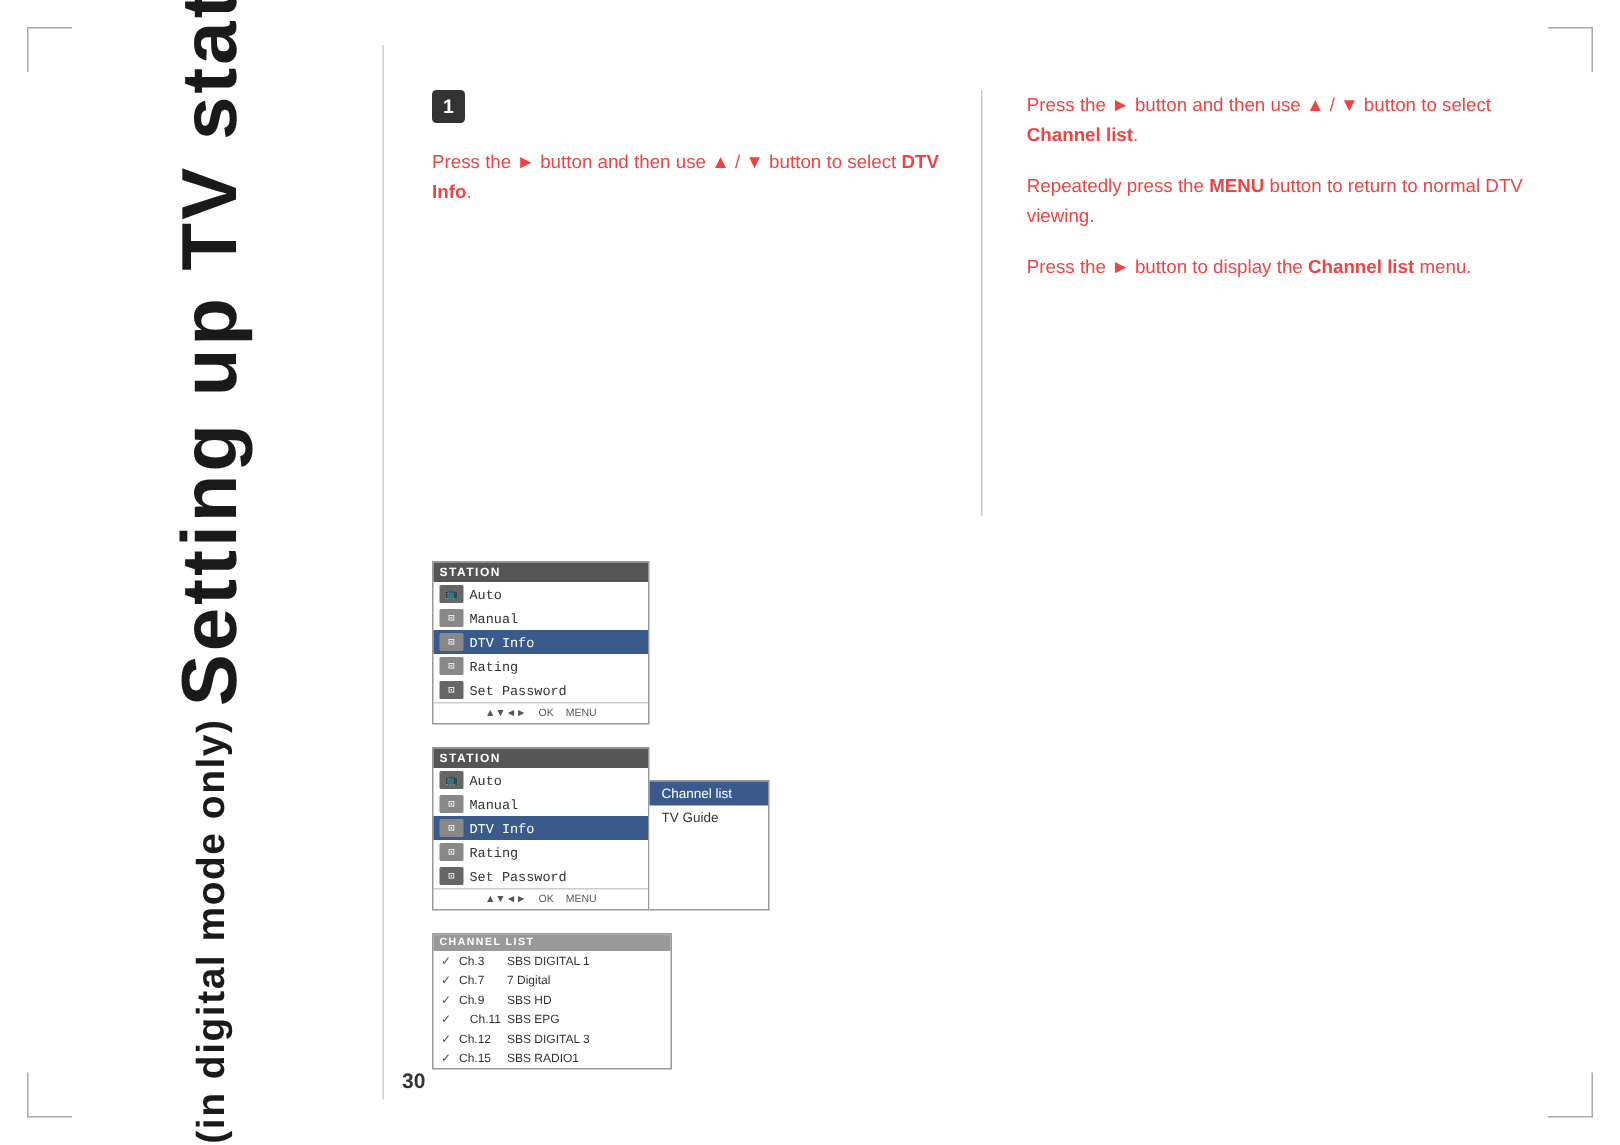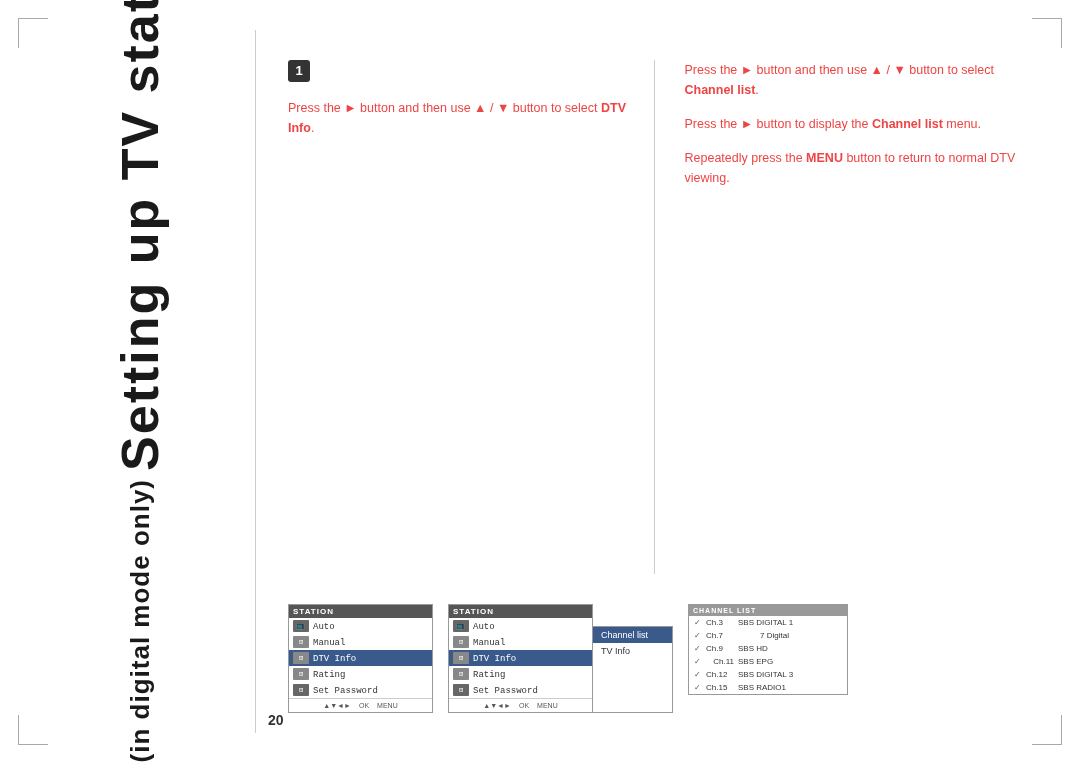--- a/index.html
+++ b/index.html
@@ -126,20 +126,21 @@
       margin-bottom: 14px;
     }
 
     .instruction-text strong {
       font-weight: 700;
     }
 
     
     .diagrams-area {
       display: flex;
+      flex-direction: column;
       padding: 10px 20px 20px 20px;
       gap: 15px;
       align-items: flex-start;
     }
 
     
     .menu-diagram {
       border: 1px solid #999;
       width: 145px;
       font-size: 9px;
@@ -267,24 +268,24 @@
       <p class="instruction-text">
         Press the ► button and then use ▲ / ▼ button to select <strong>DTV Info</strong>.
       </p>
     </div>
 
     <div class="right-content">
       <p class="instruction-text">
         Press the ► button and then use ▲ / ▼ button to select <strong>Channel list</strong>.
       </p>
       <p class="instruction-text">
-        Press the ► button to display the <strong>Channel list</strong> menu.
+        Repeatedly press the <strong>MENU</strong> button to return to normal DTV viewing.
       </p>
       <p class="instruction-text">
-        Repeatedly press the <strong>MENU</strong> button to return to normal DTV viewing.
+        Press the ► button to display the <strong>Channel list</strong> menu.
       </p>
     </div>
 
   </div>
 
   <div class="diagrams-area">
 
     <div class="menu-diagram">
       <div class="menu-header">STATION</div>
       <div class="menu-item">
@@ -339,35 +340,35 @@
         </div>
         <div class="menu-footer">
           <span>▲▼◄►</span>
           <span>OK</span>
           <span>MENU</span>
         </div>
       </div>
 
       <div style="border:1px solid #999; border-left:none; background:#fff; display:flex; flex-direction:column; justify-content:flex-start; margin-top:22px; min-width:80px;">
         <div style="padding:3px 8px; font-size:9px; background:#3a5a8c; color:#fff;">Channel list</div>
-        <div style="padding:3px 8px; font-size:9px; color:#333;">TV Info</div>
+        <div style="padding:3px 8px; font-size:9px; color:#333;">TV Guide</div>
       </div>
     </div>
 
     <div class="channel-diagram">
       <div class="channel-header">CHANNEL LIST</div>
       <div class="channel-item">
         <span class="check-mark">✓</span>
         <span style="width:28px; font-size:8px;">Ch.3</span>
         <span style="font-size:8px;">SBS DIGITAL 1</span>
       </div>
       <div class="channel-item">
         <span class="check-mark">✓</span>
         <span style="width:28px; font-size:8px;">Ch.7</span>
-        <span style="font-size:8px;margin-left:22px;">7 Digital</span>
+        <span style="font-size:8px;">7 Digital</span>
       </div>
       <div class="channel-item">
         <span class="check-mark">✓</span>
         <span style="width:28px; font-size:8px;">Ch.9</span>
         <span style="font-size:8px;">SBS HD</span>
       </div>
       <div class="channel-item">
         <span class="check-mark">✓</span>
         <span style="width:28px; font-size:8px;text-align:right;">Ch.11</span>
         <span style="font-size:8px;">SBS EPG</span>
@@ -381,13 +382,13 @@
         <span class="check-mark">✓</span>
         <span style="width:28px; font-size:8px;">Ch.15</span>
         <span style="font-size:8px;">SBS RADIO1</span>
       </div>
     </div>
 
   </div>
 
 </div>
 
-<div class="page-number">20</div>
+<div class="page-number">30</div>
 
 </body></html>

